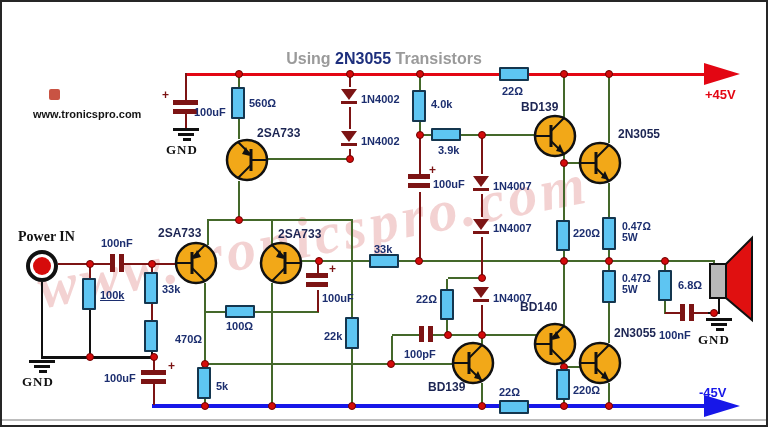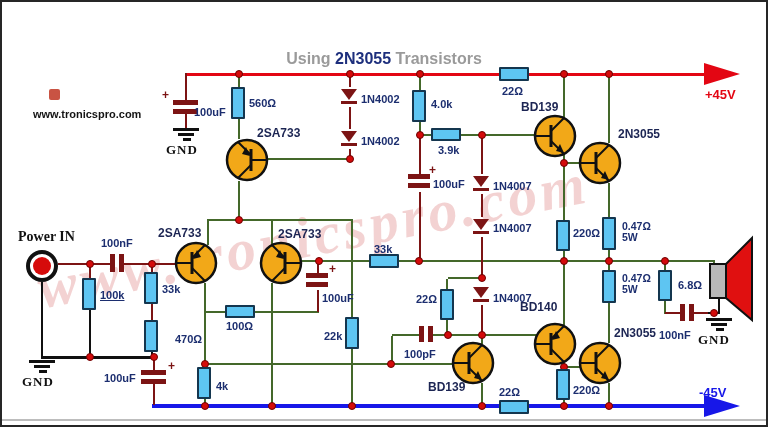--- a/index.html
+++ b/index.html
@@ -345,21 +345,21 @@
   <div class="ain" style="left:16px;top:227px;">Power IN</div>
 
   <div class="gnd-lbl" style="left:164px;top:140px;">GND</div>
   <div class="gnd-lbl" style="left:20px;top:372px;">GND</div>
   <div class="gnd-lbl" style="left:696px;top:330px;">GND</div>
 
   <div class="lbl" style="left:247px;top:95px;">560Ω</div>
   <div class="lbl" style="left:98px;top:287px;text-decoration:underline;">100k</div>
   <div class="lbl" style="left:160px;top:281px;">33k</div>
   <div class="lbl" style="left:163px;top:331px;margin-left:10px;">470Ω</div>
-  <div class="lbl" style="left:214px;top:378px;">4k</div>
+  <div class="lbl" style="left:214px;top:378px;">5k</div>
   <div class="lbl" style="left:224px;top:318px;">100Ω</div>
   <div class="lbl" style="left:322px;top:328px;">22k</div>
   <div class="lbl" style="left:372px;top:241px;">33k</div>
   <div class="lbl" style="left:429px;top:96px;">4.0k</div>
   <div class="lbl" style="left:436px;top:142px;">3.9k</div>
   <div class="lbl" style="left:500px;top:83px;">22Ω</div>
   <div class="lbl" style="left:414px;top:291px;">22Ω</div>
   <div class="lbl" style="left:497px;top:384px;">22Ω</div>
   <div class="lbl" style="left:571px;top:225px;">220Ω</div>
   <div class="lbl" style="left:571px;top:382px;">220Ω</div>

